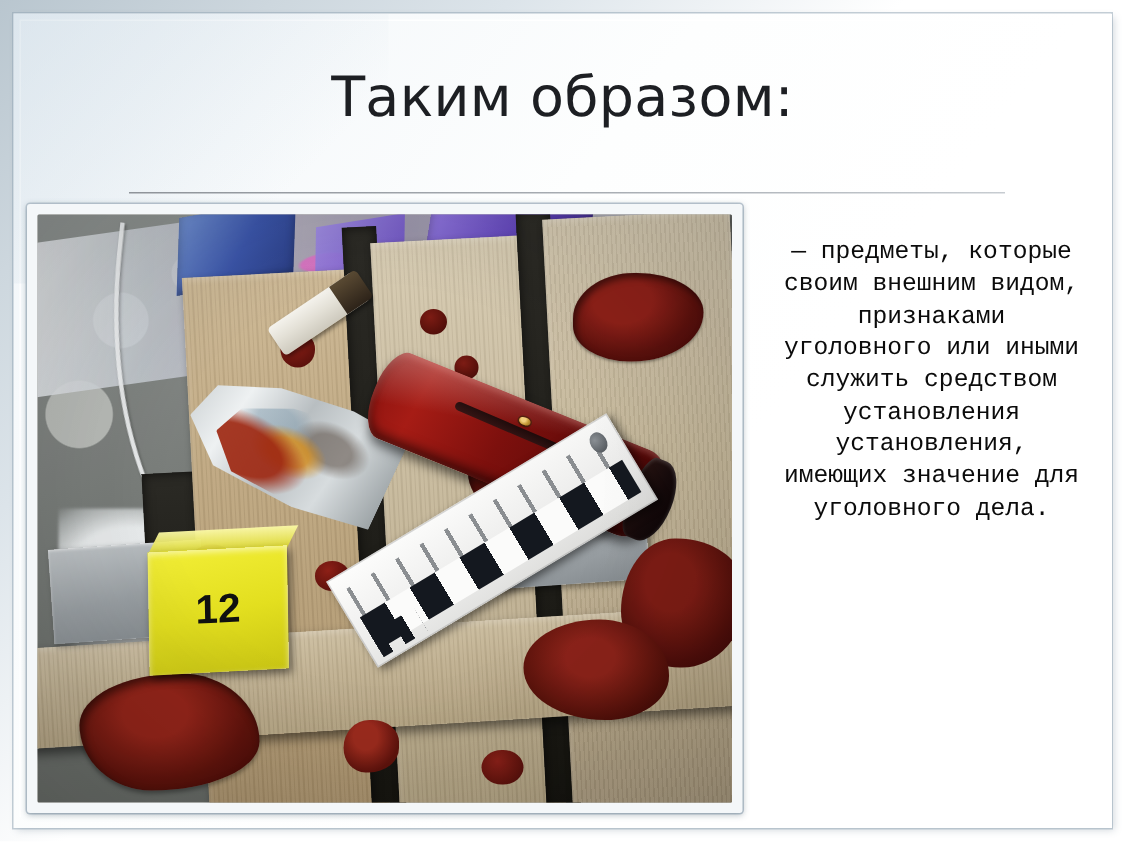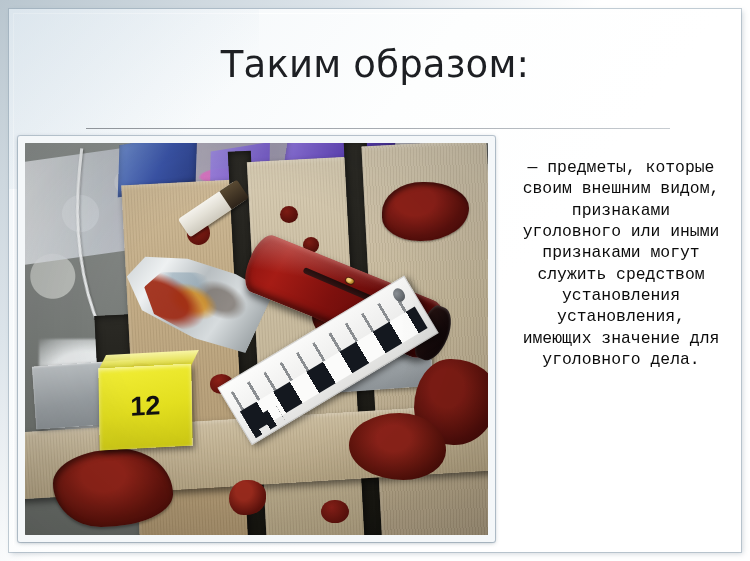--- a/index.html
+++ b/index.html
@@ -428,21 +428,20 @@
       </div>
     </div>
   </div>
 
   <div class="defn">
     <span class="body">
       <span>— предметы, которые</span>
       <span>своим внешним видом,</span>
       <span>признаками</span>
       <span>уголовного или иными</span>
-      <span>признаками могут</span>
       <span>служить средством</span>
       <span>установления</span>
       <span>установления,</span>
       <span>имеющих значение для</span>
       <span>уголовного дела.</span>
     </span>
   </div>
 </div>
 
 </body></html>

